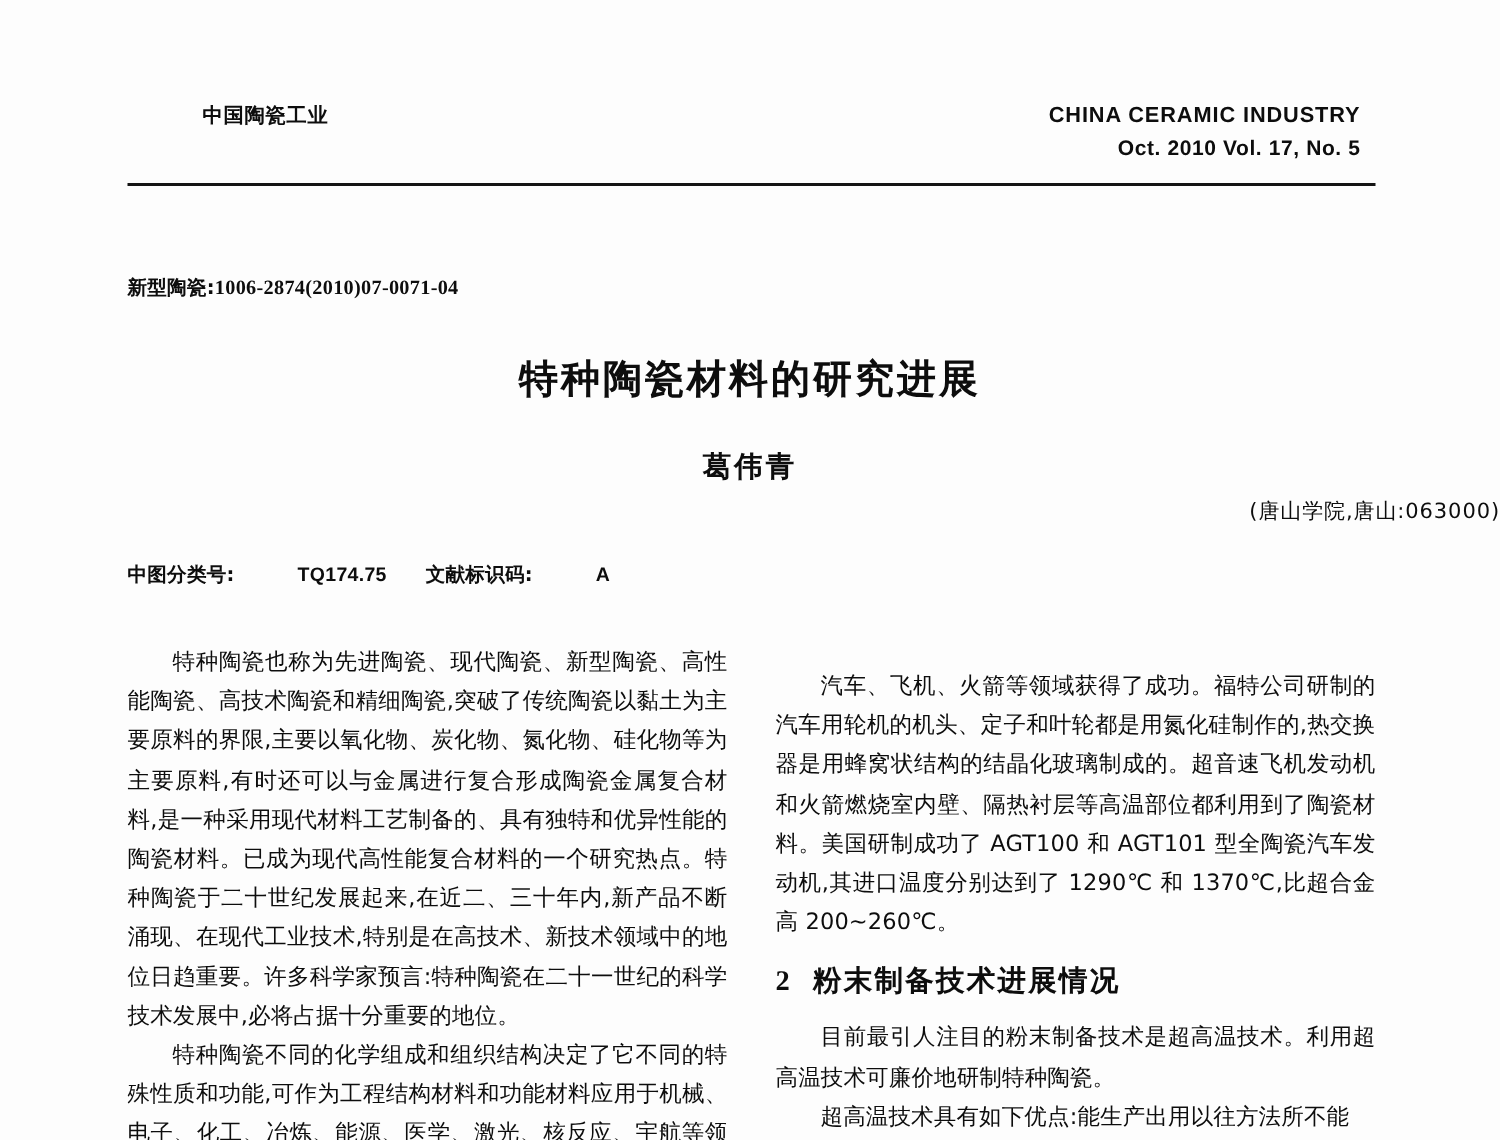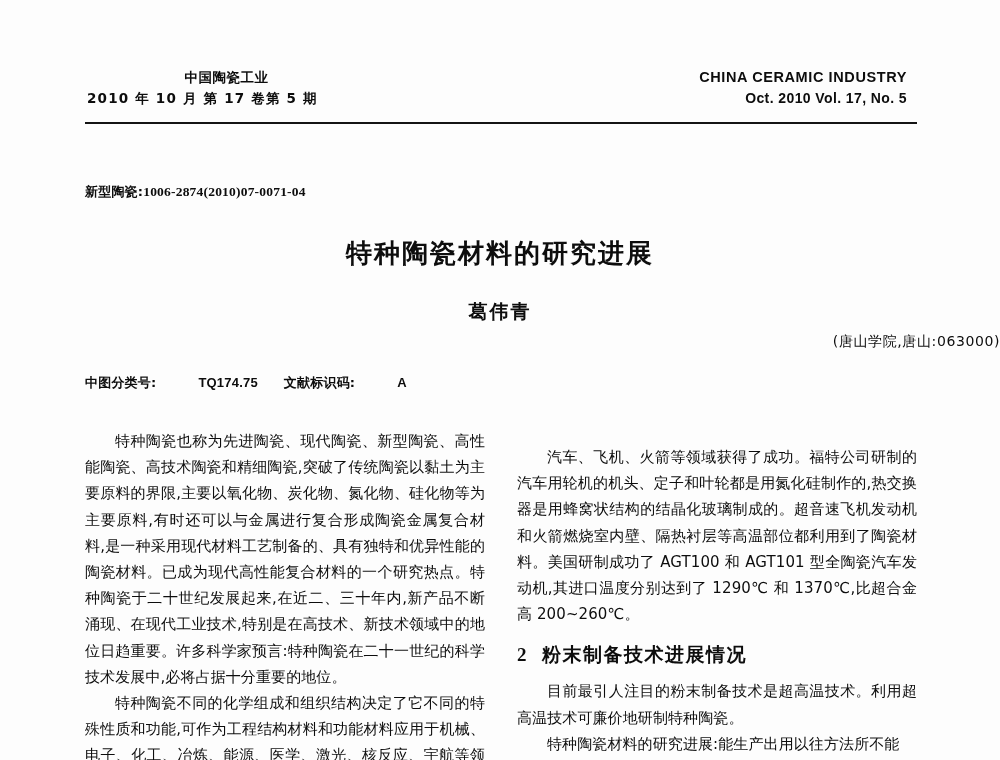--- a/index.html
+++ b/index.html
@@ -194,21 +194,20 @@
   }
 </style>
 </head>
 <body>
 
 <div class="page">
 
   <div class="masthead">
     <div class="mast-left">
       <div class="mast-cn-1">中国陶瓷工业</div>
-      <div class="mast-cn-2">2010 年 10 月 第 17 卷第 5 期</div>
     </div>
     <div class="mast-right">
       <div class="mast-en-1">CHINA CERAMIC INDUSTRY</div>
       <div class="mast-en-2">Oct. 2010  Vol. 17, No. 5</div>
     </div>
   </div>
 
   <div class="rule"></div>
 
   <div class="artno"><span>新型陶瓷:</span><span class="num">1006-2874(2010)07-0071-04</span></div>
@@ -223,17 +222,17 @@
 
   <div class="cols">
     <div class="col col-left">
       <p class="para">特种陶瓷也称为先进陶瓷、现代陶瓷、新型陶瓷、高性能陶瓷、高技术陶瓷和精细陶瓷,突破了传统陶瓷以黏土为主要原料的界限,主要以氧化物、炭化物、氮化物、硅化物等为主要原料,有时还可以与金属进行复合形成陶瓷金属复合材料,是一种采用现代材料工艺制备的、具有独特和优异性能的陶瓷材料。已成为现代高性能复合材料的一个研究热点。特种陶瓷于二十世纪发展起来,在近二、三十年内,新产品不断涌现、在现代工业技术,特别是在高技术、新技术领域中的地位日趋重要。许多科学家预言:特种陶瓷在二十一世纪的科学技术发展中,必将占据十分重要的地位。</p>
       <p class="para">特种陶瓷不同的化学组成和组织结构决定了它不同的特殊性质和功能,可作为工程结构材料和功能材料应用于机械、电子、化工、冶炼、能源、医学、激光、核反应、宇航等领域。一些经济发达国家,特别是日本、美国和西欧国家,为了加速新技</p>
     </div>
     <div class="col col-right">
       <p class="para">汽车、飞机、火箭等领域获得了成功。福特公司研制的汽车用轮机的机头、定子和叶轮都是用氮化硅制作的,热交换器是用蜂窝状结构的结晶化玻璃制成的。超音速飞机发动机和火箭燃烧室内壁、隔热衬层等高温部位都利用到了陶瓷材料。美国研制成功了 AGT100 和 AGT101 型全陶瓷汽车发动机,其进口温度分别达到了 1290℃ 和 1370℃,比超合金高 200~260℃。</p>
       <div class="heading"><span class="hnum">2</span><span>粉末制备技术进展情况</span></div>
       <p class="para">目前最引人注目的粉末制备技术是超高温技术。利用超高温技术可廉价地研制特种陶瓷。</p>
-      <p class="para">特种陶瓷材料的研究进展:能生产出用以往方法所不能</p>
+      <p class="para">超高温技术具有如下优点:能生产出用以往方法所不能</p>
     </div>
   </div>
 
 </div>
 
 </body></html>

